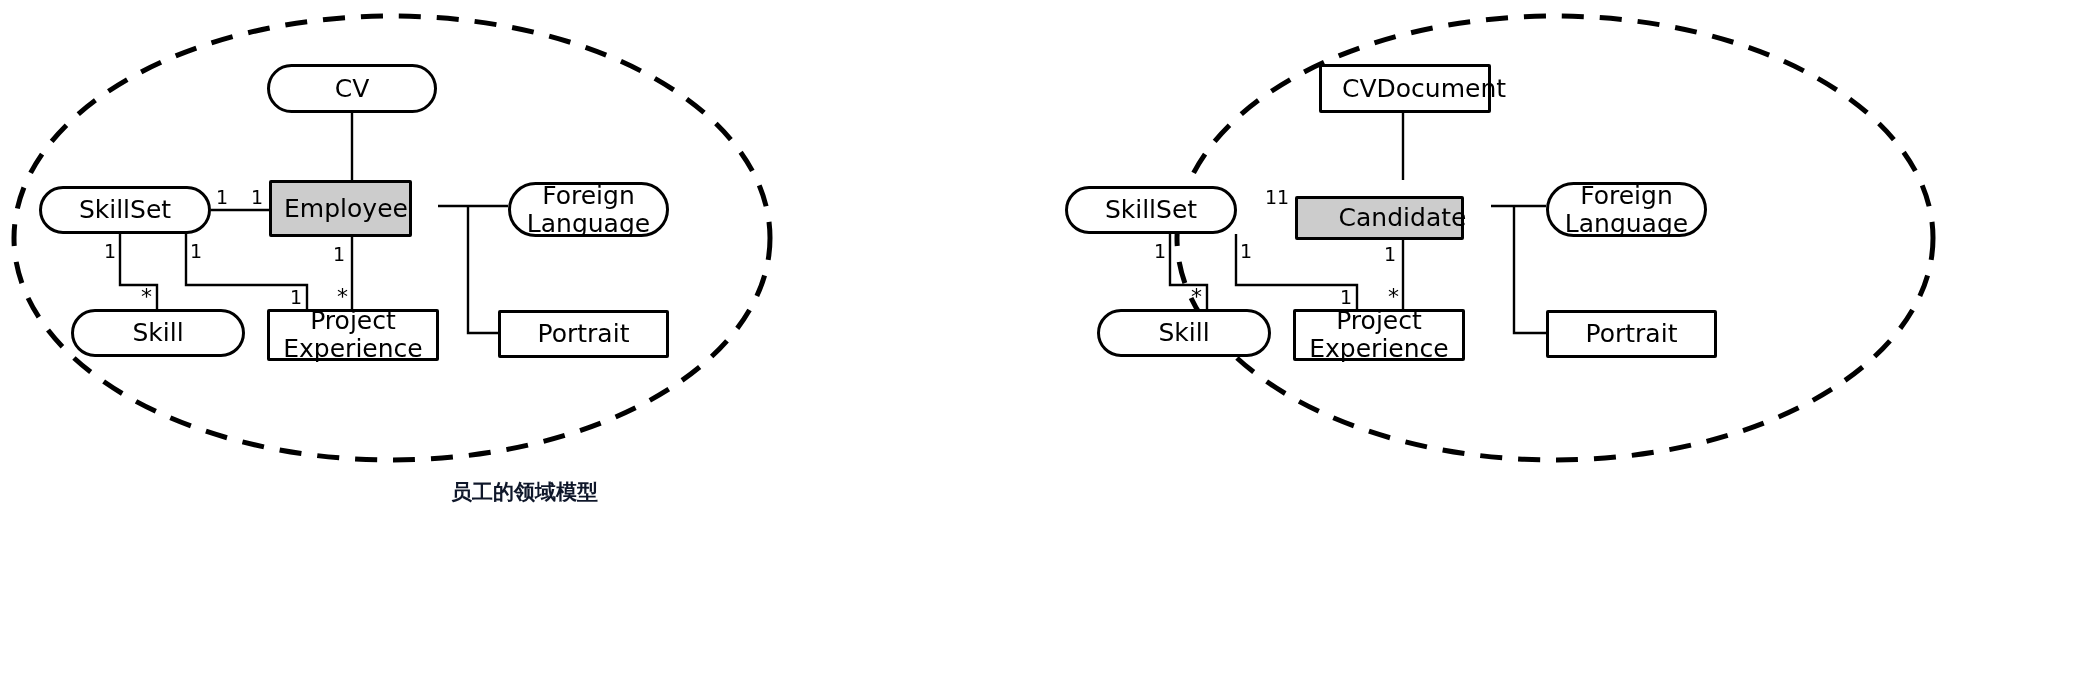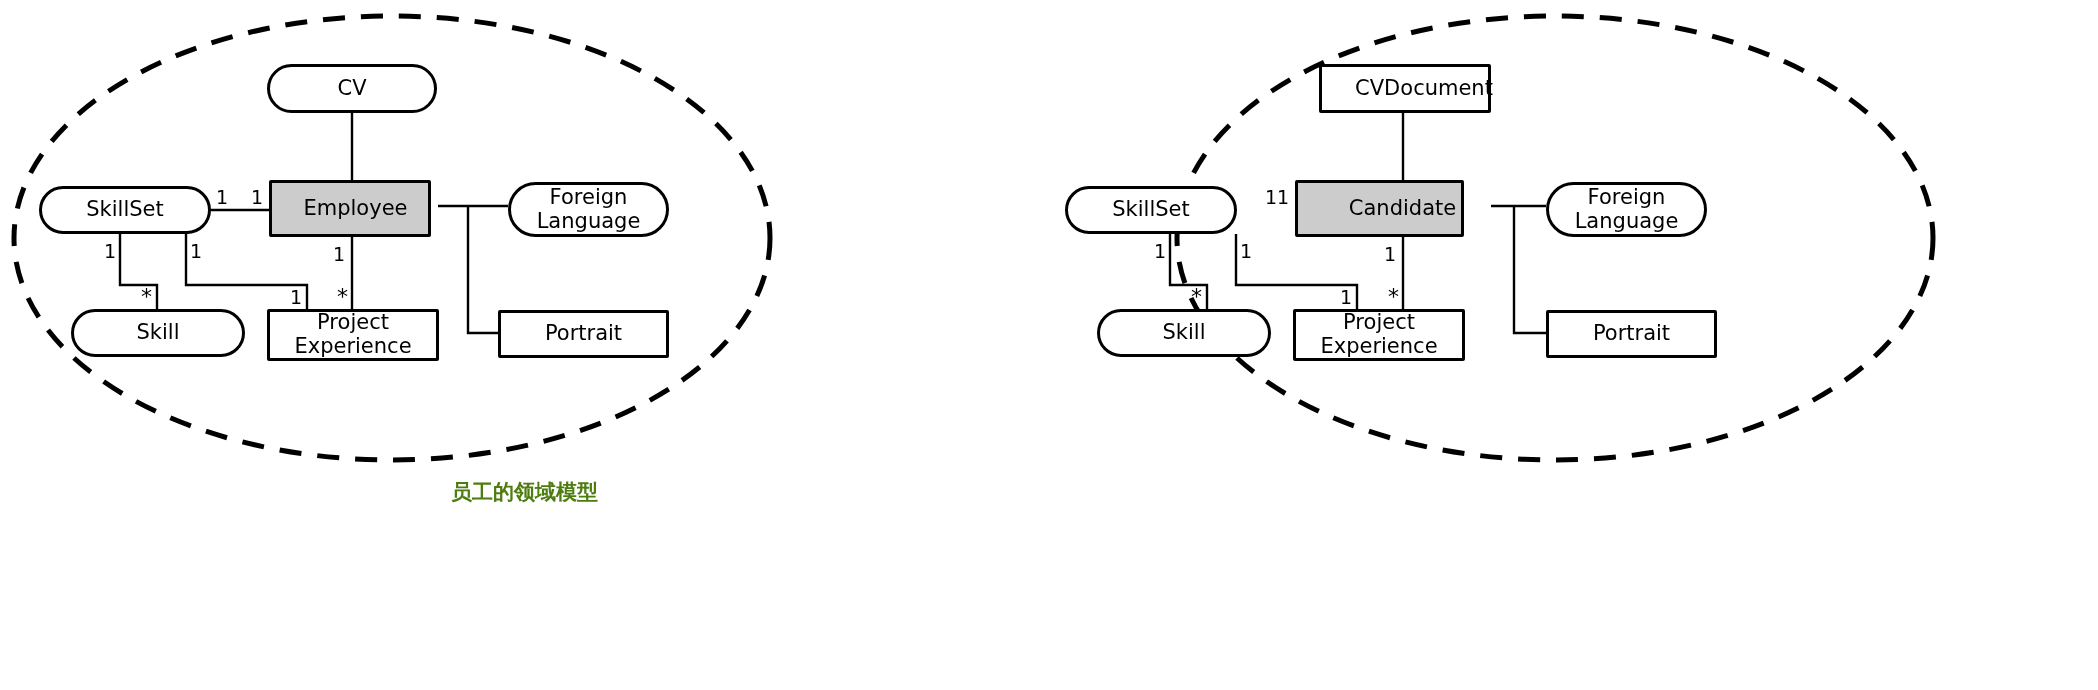--- a/index.html
+++ b/index.html
@@ -3,28 +3,28 @@
 <meta charset="utf-8">
 <style>
   html,body{margin:0;padding:0;background:#ffffff;}
   body{width:2098px;height:690px;font-family:"DejaVu Sans","Liberation Sans",sans-serif;overflow:hidden;}
   #stage{position:relative;width:2098px;height:690px;background:#ffffff;}
   .panel{position:absolute;top:0;width:1049px;height:690px;}
   .panel.left{left:0;} .panel.right{left:1049px;}
   svg.layer{position:absolute;left:0;top:0;width:1049px;height:690px;overflow:visible;}
   .node{position:absolute;box-sizing:border-box;background:#ffffff;border:3px solid #000000;
         display:flex;align-items:center;justify-content:center;text-align:center;
-        font-size:21px;color:#000000;line-height:1.12;z-index:5;}
+        font-size:25px;color:#000000;line-height:1.12;z-index:5;}
   .node.stadium{border-radius:999px;}
   .node.rect{border-radius:2px;}
   .node.filled{background:#cccccc;}
   .mult{position:absolute;font-size:19px;color:#000000;z-index:6;white-space:nowrap;}
   .star{font-size:22px;line-height:1;}
   .caption{position:absolute;width:1049px;text-align:center;top:478px;left:0;
-           font-size:21px;font-weight:bold;color:#4d7c0f;z-index:7;}
+           font-size:21px;font-weight:bold;color:#0f172a;z-index:7;}
   .ellipse{fill:none;stroke:#000000;stroke-width:5;stroke-dasharray:22 16;stroke-linecap:butt;}
   .conn{fill:none;stroke:#000000;stroke-width:2.4;}
 </style>
 </head>
 <body>
 
 <div id="stage">
 
   <div class="panel left">
     <svg class="layer" viewBox="0 0 1049 690">
@@ -46,21 +46,21 @@
     </svg>
 
     <div class="node stadium" style="left:267px;top:64px;width:170px;height:49px;">
       <span>CV</span>
     </div>
 
     <div class="node stadium" style="left:39px;top:186px;width:172px;height:48px;">
       <span>SkillSet</span>
     </div>
 
-    <div class="node rect filled" style="left:269px;top:180px;width:162px;height:57px;padding-left:11px;">
+    <div class="node rect filled" style="left:269px;top:180px;width:143px;height:57px;padding-left:11px;">
       <span>Employee</span>
     </div>
 
     <div class="node stadium" style="left:508px;top:182px;width:161px;height:55px;white-space:pre;">
       <span>Foreign
 Language</span>
     </div>
 
     <div class="node stadium" style="left:71px;top:309px;width:174px;height:48px;">
       <span>Skill</span>
@@ -98,21 +98,21 @@
         <path class="conn" d="M -63 234 L -63 285 L 58 285 L 58 309" transform="translate(250,0)"></path>
         <path class="conn" d="M 104 237 L 104 309" transform="translate(250,0)"></path>
       </svg>
 
   <div class="node rect" style="left: 270px; top: 64px; width: 172px; height: 49px; padding-left: 38px;">
         <span>CVDocument</span>
       </div>
       <div class="node stadium" style="left: 16px; top: 186px; width: 172px; height: 48px;">
         <span>SkillSet</span>
       </div>
-      <div class="node rect filled" style="left: 246px; top: 180px; width: 169px; height: 57px; padding-left: 46px;">
+      <div class="node rect filled" style="left: 246px; top: 196px; width: 169px; height: 44px; padding-left: 46px;">
         <span>Candidate</span>
       </div>
       <div class="node stadium" style="left: 497px; top: 182px; width: 161px; height: 55px; white-space: pre;"><span>Foreign
 Language</span></div>
       <div class="node stadium" style="left: 48px; top: 309px; width: 174px; height: 48px;">
         <span>Skill</span>
       </div>
       <div class="node rect" style="left: 244px; top: 309px; width: 172px; height: 52px; white-space: pre;"><span>Project
 Experience</span></div>
       <div class="node rect" style="left: 497px; top: 310px; width: 171px; height: 48px;">

